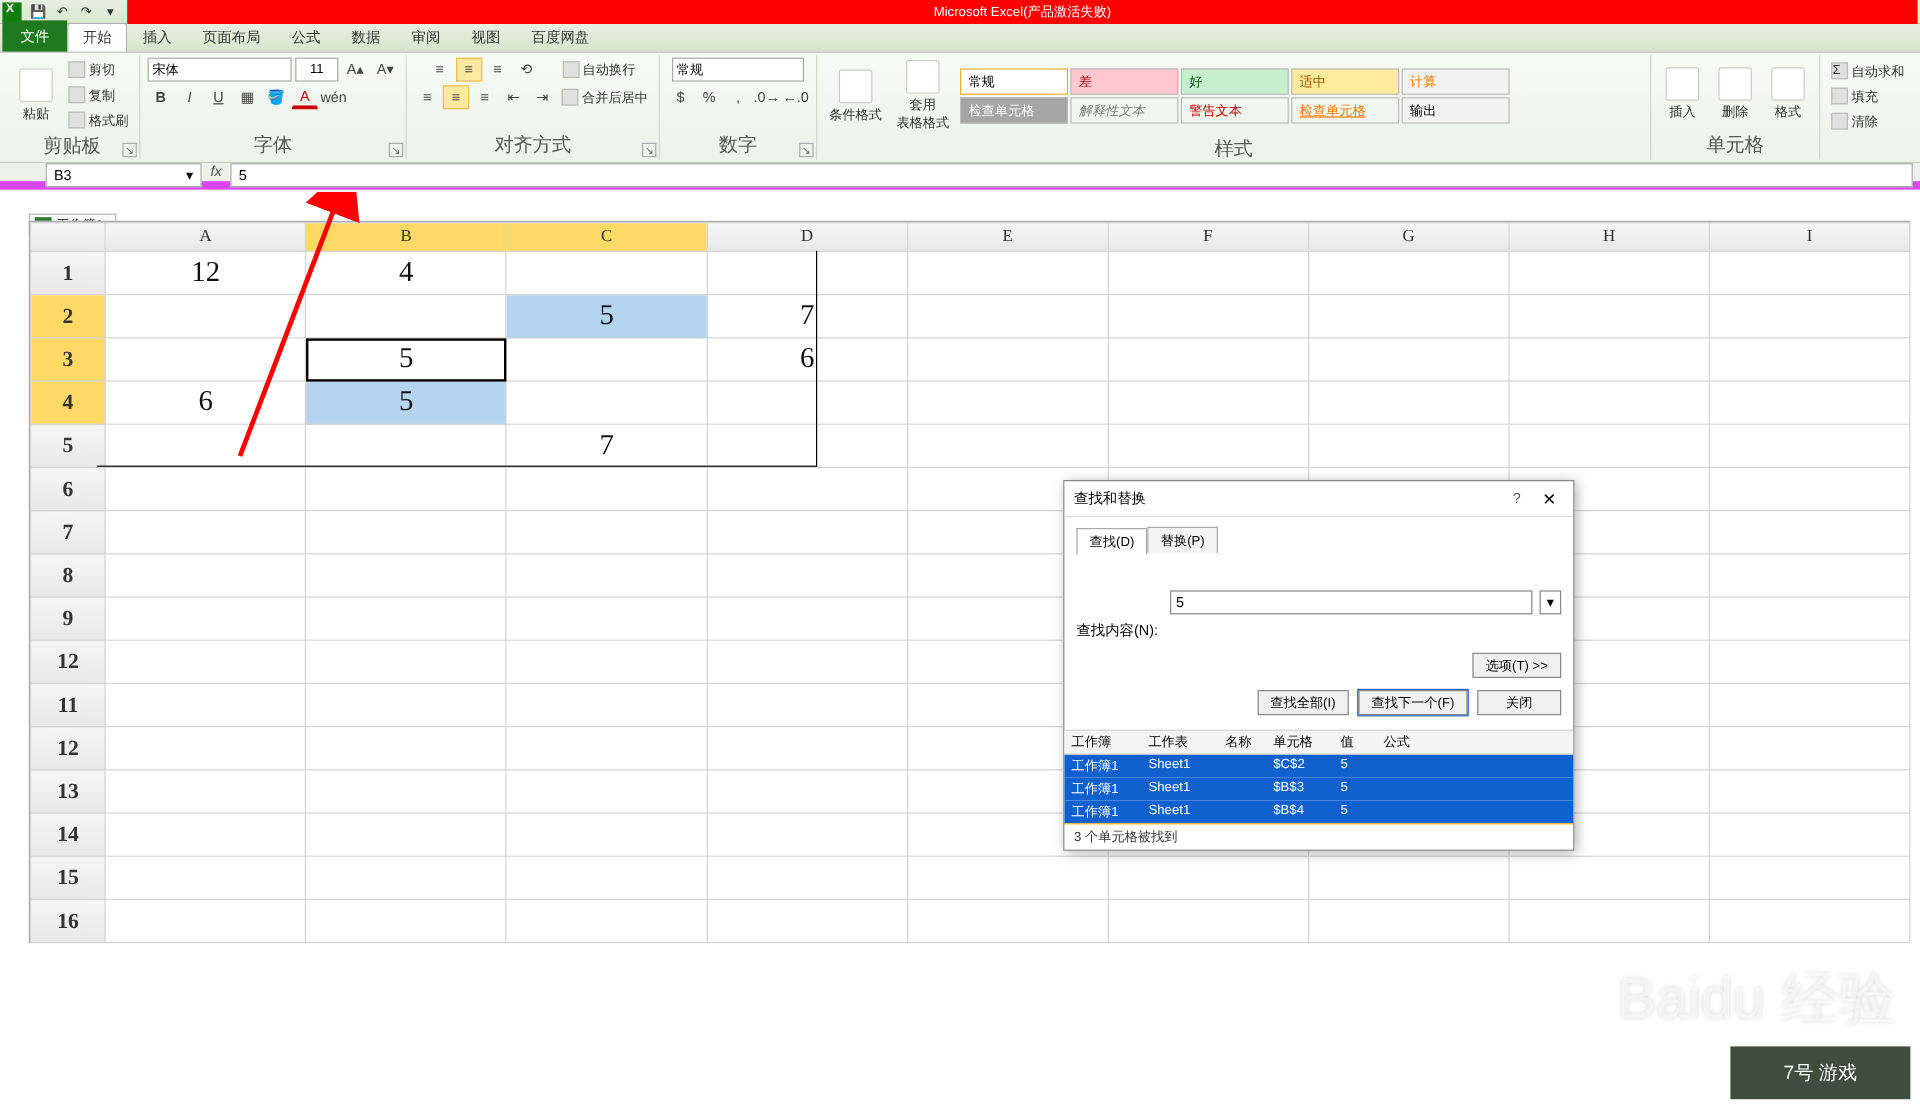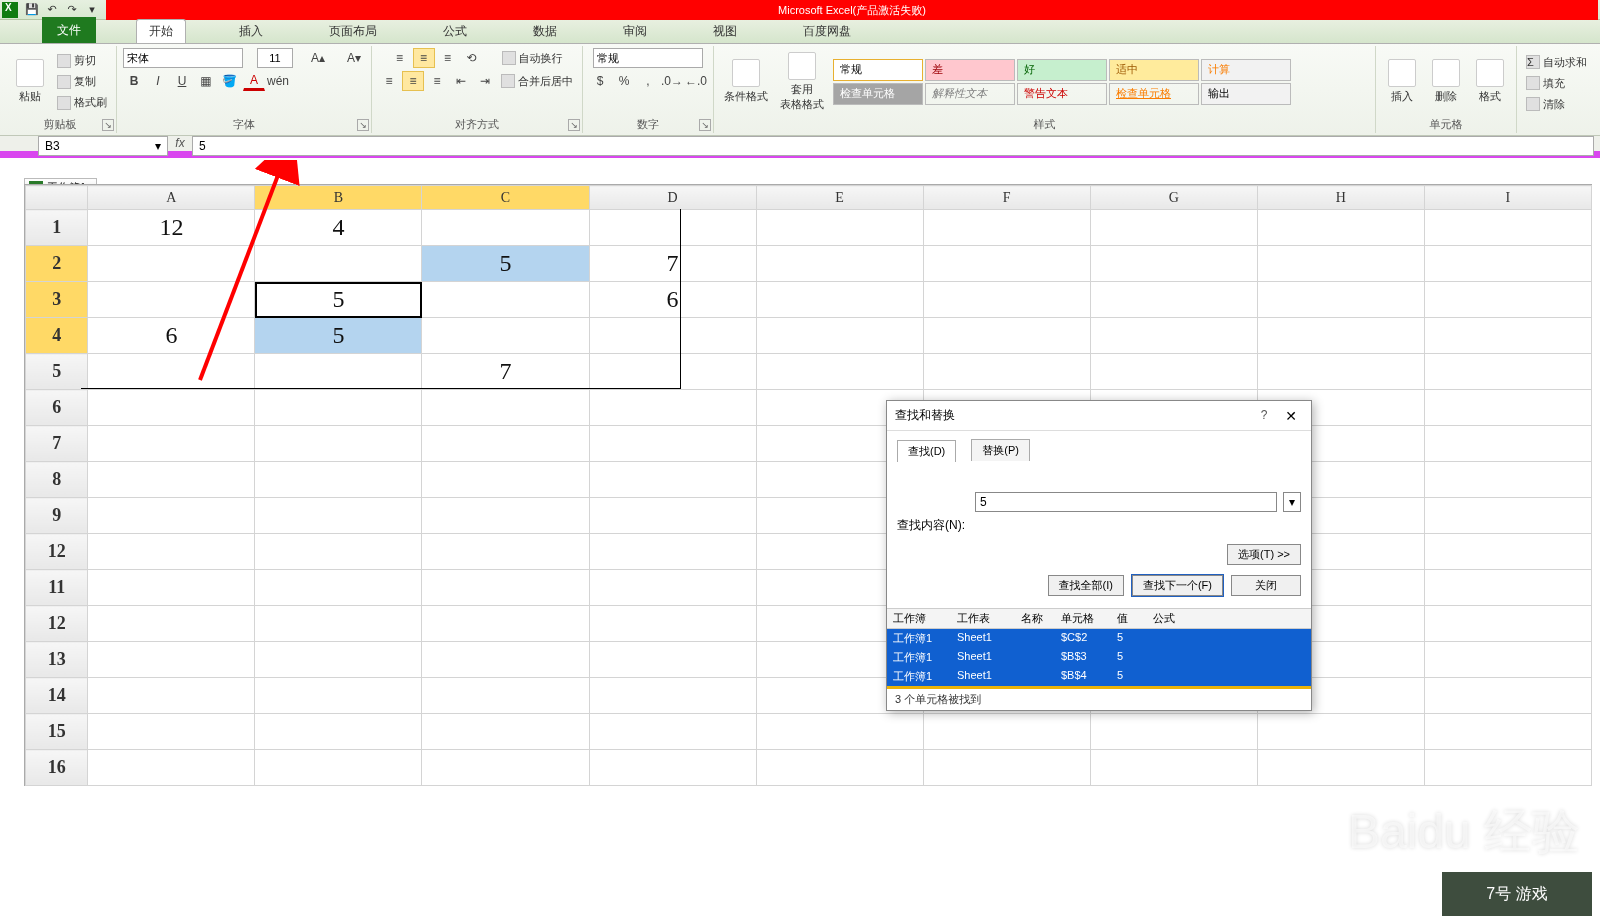--- a/index.html
+++ b/index.html
@@ -7,28 +7,28 @@
 
 
 .qat-bar { height: 20px; background: linear-gradient(#e6f0e0,#d8e8d0); border-bottom:1px solid #b5c5a5; display:flex; align-items:center; padding:0 2px;}
 .qat-bar .excel-icon { width:16px; height:16px; background:#107c10; margin-right:4px; position:relative;}
 .qat-bar .excel-icon::after { content:"X"; color:#fff; font-size:10px; position:absolute; left:3px; top:0; font-weight:bold;}
 .qat-btn { width:18px; height:16px; display:inline-flex; align-items:center; justify-content:center; margin:0 1px; font-size:11px; color:#333;}
 .red-title { flex:1; height:20px; background:#ff0000; color:#fff; font-size:11px; text-align:center; line-height:20px; margin-left:4px;}
 
 
 .tabs { height:24px; background:linear-gradient(#e8f0e0,#d5e5cc); display:flex; align-items:flex-end; padding-left:2px; border-bottom:1px solid #b0b0b0;}
-.tab { padding:3px 12px; font-size:12px; color:#333; cursor:pointer; border:1px solid transparent; border-bottom:none;margin-left:40px;}
+.tab { padding:3px 12px; font-size:12px; color:#333; cursor:pointer; border:1px solid transparent; border-bottom:none;}
 .tab.file { background:#1f7a1f; color:#fff; padding:4px 14px;}
 .tab.active { background:#fff; border-color:#b0b0b0; border-top-left-radius:3px; border-top-right-radius:3px;}
 
 
 .ribbon { height:92px; background:linear-gradient(#f8faf6,#eef2ea); border-bottom:1px solid #c0c8b8; display:flex; padding:2px 4px; gap:0;}
 .rgroup { border-right:1px solid #d0d8c8; padding:2px 6px 0 6px; display:flex; flex-direction:column; justify-content:space-between; position:relative;}
-.rgroup-label { font-size:11px; color:#555; text-align:center; padding:2px 0 1px;}
+.rgroup-label { font-size:16px; color:#555; text-align:center; padding:2px 0 1px;}
 .rgroup-body { flex:1; display:flex; align-items:center; gap:4px;}
 .big-btn { display:flex; flex-direction:column; align-items:center; justify-content:center; gap:2px; padding:2px 4px; font-size:11px; color:#333; min-width:40px;}
 .big-btn .ico { width:28px; height:28px; background:#fff; border:1px solid #ccc; border-radius:2px;}
 .small-row { display:flex; flex-direction:column; gap:1px; }
 .sbtn { display:flex; align-items:center; gap:3px; font-size:11px; color:#333; padding:1px 3px; height:20px;}
 .sbtn .si { width:14px; height:14px; background:#e0e0e0; border:1px solid #bbb;}
 .font-sel { width:120px; height:20px; border:1px solid #aaa; font-size:11px; padding:0 3px; background:#fff;}
 .size-sel { width:36px; height:20px; border:1px solid #aaa; font-size:11px; padding:0 2px; background:#fff; text-align:center;}
 .iconbtn { width:22px; height:20px; border:1px solid transparent; display:inline-flex; align-items:center; justify-content:center; font-size:12px; color:#444;}
 .iconbtn.sel { background:#ffe8a0; border-color:#e6c050;}
@@ -62,36 +62,36 @@
 
 .arrow { position:absolute; left:180px; top:160px; width:120px; height:230px; pointer-events:none;}
 .arrow svg { width:100%; height:100%; }
 
 
 .dialog { position:absolute; left:886px; top:400px; width:426px; background:#fff; border:1px solid #888; box-shadow:2px 2px 10px rgba(0,0,0,0.3); font-size:12px;}
 .dlg-title { height:30px; display:flex; align-items:center; justify-content:space-between; padding:0 8px; border-bottom:1px solid #ddd;}
 .dlg-close { width:24px; text-align:center; font-size:14px;}
 .dlg-help { width:18px; text-align:center; color:#555;}
 .dlg-body { padding:8px 10px;}
-.dlg-tabs { display:flex; gap:15px; margin-bottom:8px;}
+.dlg-tabs { display:flex; gap:0; margin-bottom:8px;}
 .dlg-tab { padding:3px 10px; border:1px solid #aaa; background:#f4f4f4; font-size:11px; border-bottom:none;}
 .dlg-tab.active { background:#fff; position:relative; top:1px;}
 .dlg-row { display:flex; align-items:center; gap:6px; margin:6px 0;}
 .dlg-row label { width:72px; font-size:12px;margin-top:48px;}
 .dlg-row input { flex:1; height:20px; border:1px solid #888; padding:0 4px; font-size:12px;}
 .dlg-btns { display:flex; justify-content:flex-end; gap:8px; margin:10px 0 4px;}
 .dbtn { padding:2px 10px; border:1px solid #888; background:#f0f0f0; font-size:11px; min-width:70px;}
 .dbtn.def { outline:1px solid #2060c0;}
 .results { border-top:1px solid #ccc;}
 .res-head { display:flex; background:#f4f4f4; border-bottom:1px solid #ccc;}
 .res-head span, .res-row span { padding:2px 6px; font-size:11px; overflow:hidden; white-space:nowrap;}
 .rc1{width:64px}.rc2{width:64px}.rc3{width:40px}.rc4{width:56px}.rc5{width:36px}.rc6{flex:1}
 .res-body { max-height:140px; background:#fff;}
 .res-row { display:flex; background:#1060d0; color:#fff;}
-.dlg-status { border-top:3px solid #eab308; padding:3px 8px; font-size:11px; color:#333;}
+.dlg-status { border-top:1px solid #eab308; padding:3px 8px; font-size:11px; color:#333;}
 
 
 .wm { position:absolute; right:20px; bottom:60px; color:rgba(255,255,255,0.55); font-size:48px; font-weight:normal; pointer-events:none; text-shadow:0 0 4px rgba(0,0,0,0.15);}
 .wm2 { position:absolute; right:20px; bottom:30px; color:rgba(255,255,255,0.5); font-size:16px; pointer-events:none;}
 .corner-logo { position:absolute; right:8px; bottom:8px; width:150px; height:44px; background:#2a3a2a; color:#fff; display:flex; align-items:center; justify-content:center; font-size:16px; opacity:0.9;}
 </style>
 </head>
 <body>
 
 <div class="qat-bar">
@@ -137,21 +137,21 @@
             <span>格式刷</span>
           </div>
       </div>
     </div>
     <div class="rgroup-label">剪贴板</div>
     <div class="launcher">↘</div>
   </div>
 
   <div class="rgroup">
     <div class="rgroup-body" style="flex-direction:column;align-items:flex-start;gap:3px;">
-      <div style="display:flex;gap:14px;align-items:center;">
+      <div style="display:flex;gap:3px;align-items:center;">
         <input class="font-sel" value="宋体" style="">
         <input class="size-sel" value="11" style="">
         <span class="iconbtn">A▴</span>
         <span class="iconbtn">A▾</span>
       </div>
       <div style="display:flex;gap:2px;">
         <span class="iconbtn">
             <b>B</b>
           </span>
         <span class="iconbtn">

